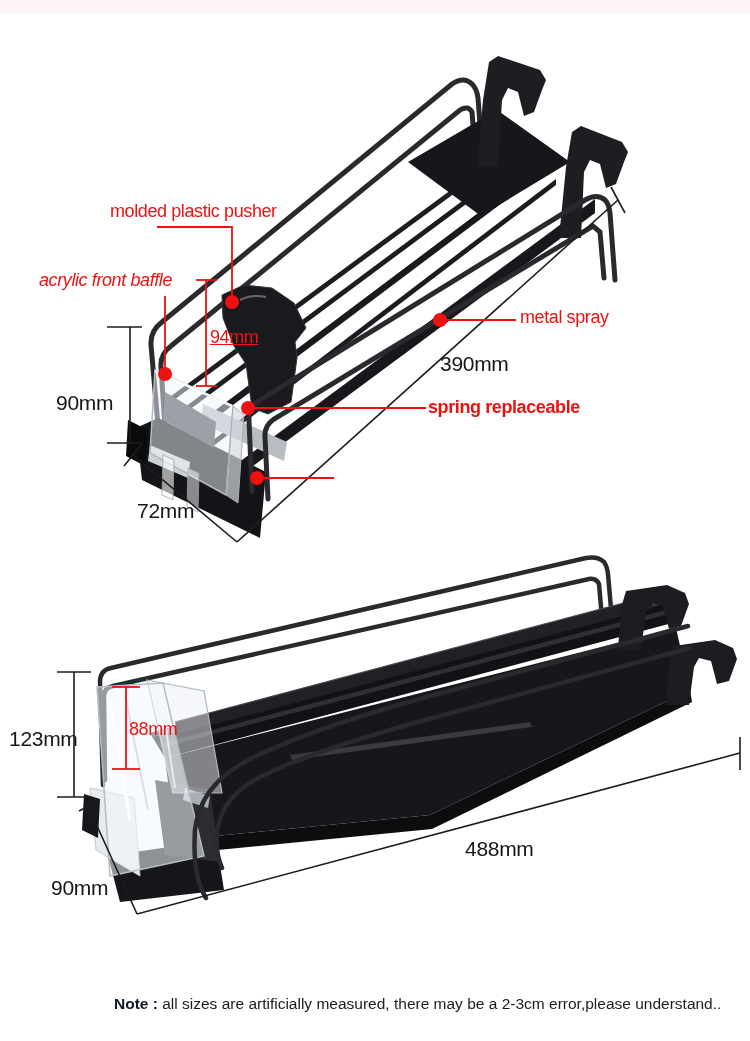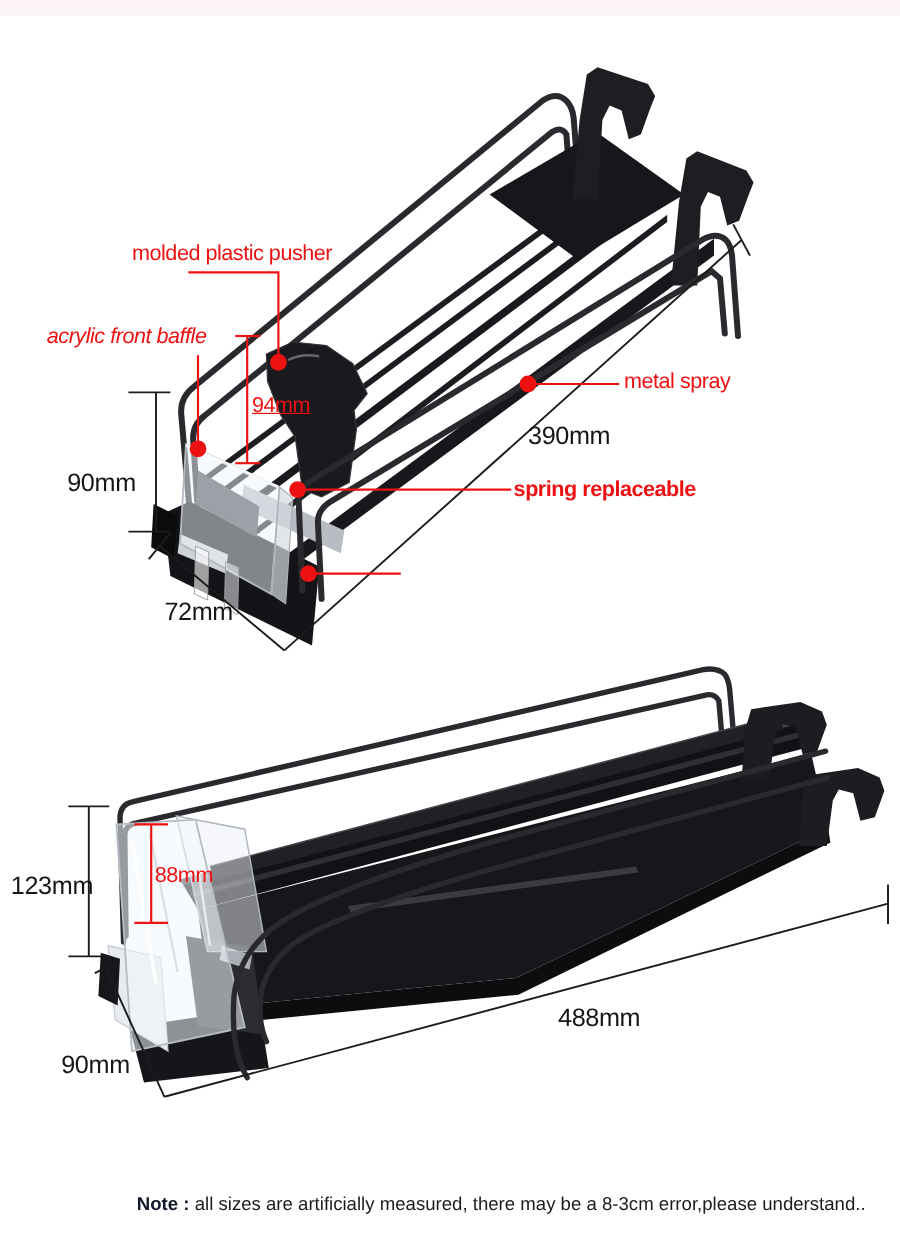--- a/index.html
+++ b/index.html
@@ -147,15 +147,15 @@
   <div class="lbl red" style="left:428px;top:397px;font-weight:bold;">spring replaceable</div>
   <div class="lbl blk" style="left:137px;top:499px;">72mm</div>
 
   <div class="lbl blk" style="left:9px;top:727px;">123mm</div>
   <div class="lbl red" style="left:129px;top:719px;">88mm</div>
   <div class="lbl blk" style="left:465px;top:837px;">488mm</div>
   <div class="lbl blk" style="left:51px;top:876px;">90mm</div>
 
   <div id="note">
     <span class="nlabel">Note :</span>
-    <span>all sizes are artificially measured, there may be a 8-3cm error,please understand..</span>
+    <span>all sizes are artificially measured, there may be a 2-3cm error,please understand..</span>
   </div>
 </div>
 
 </body></html>

